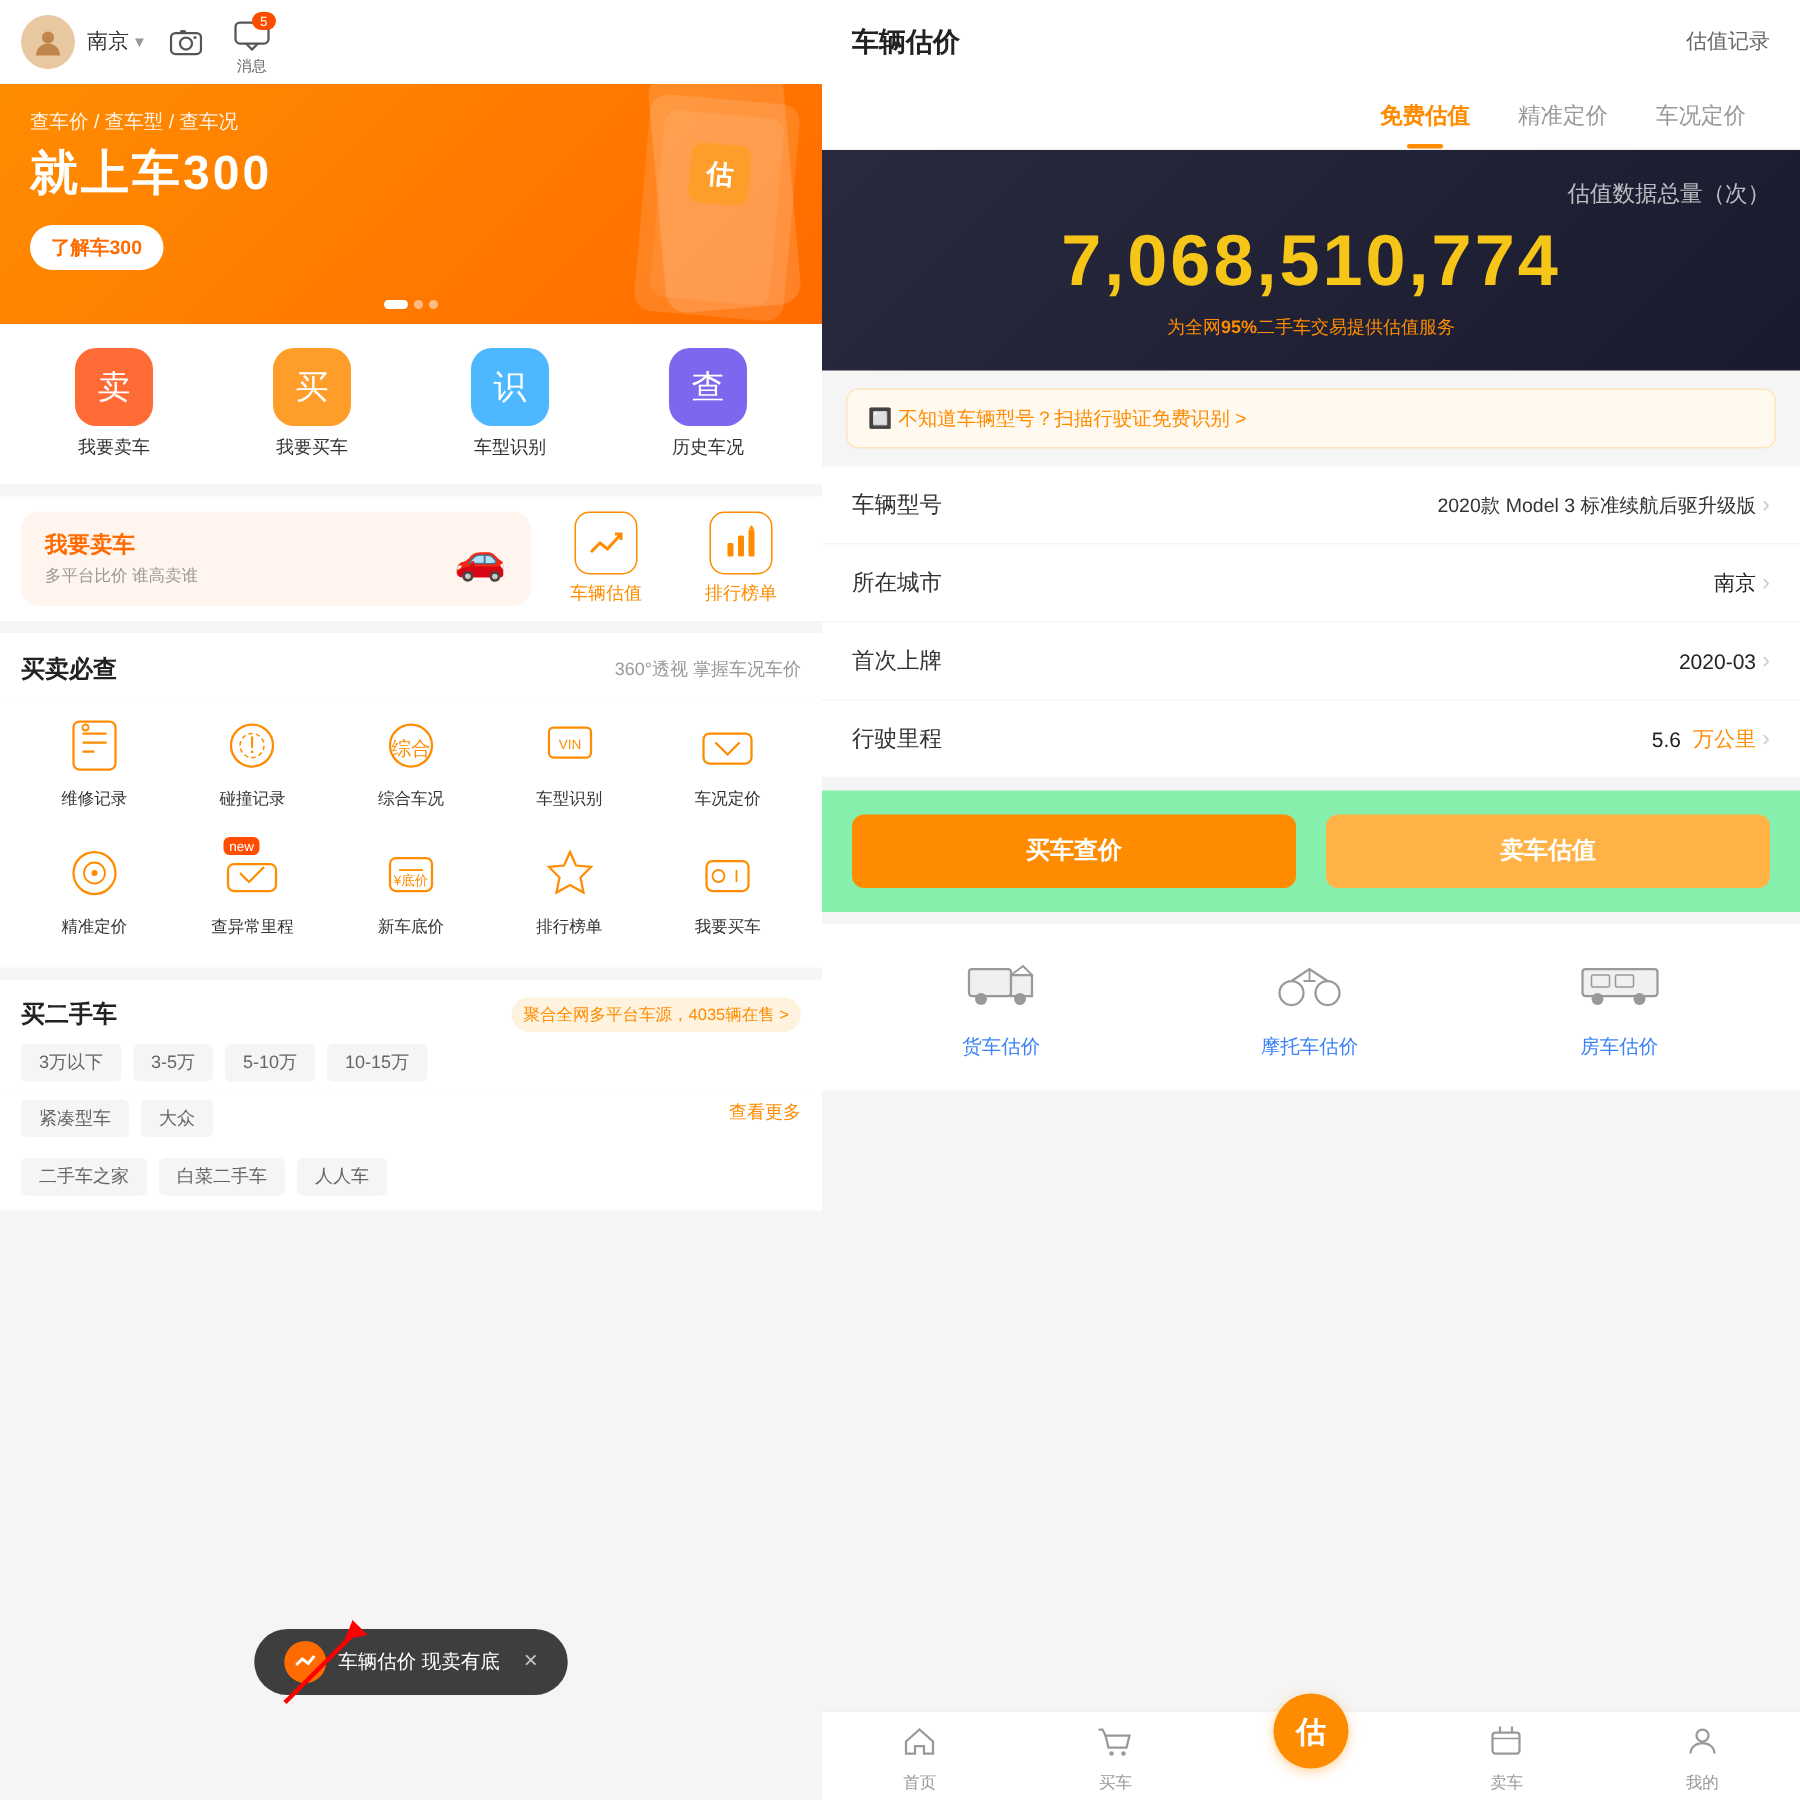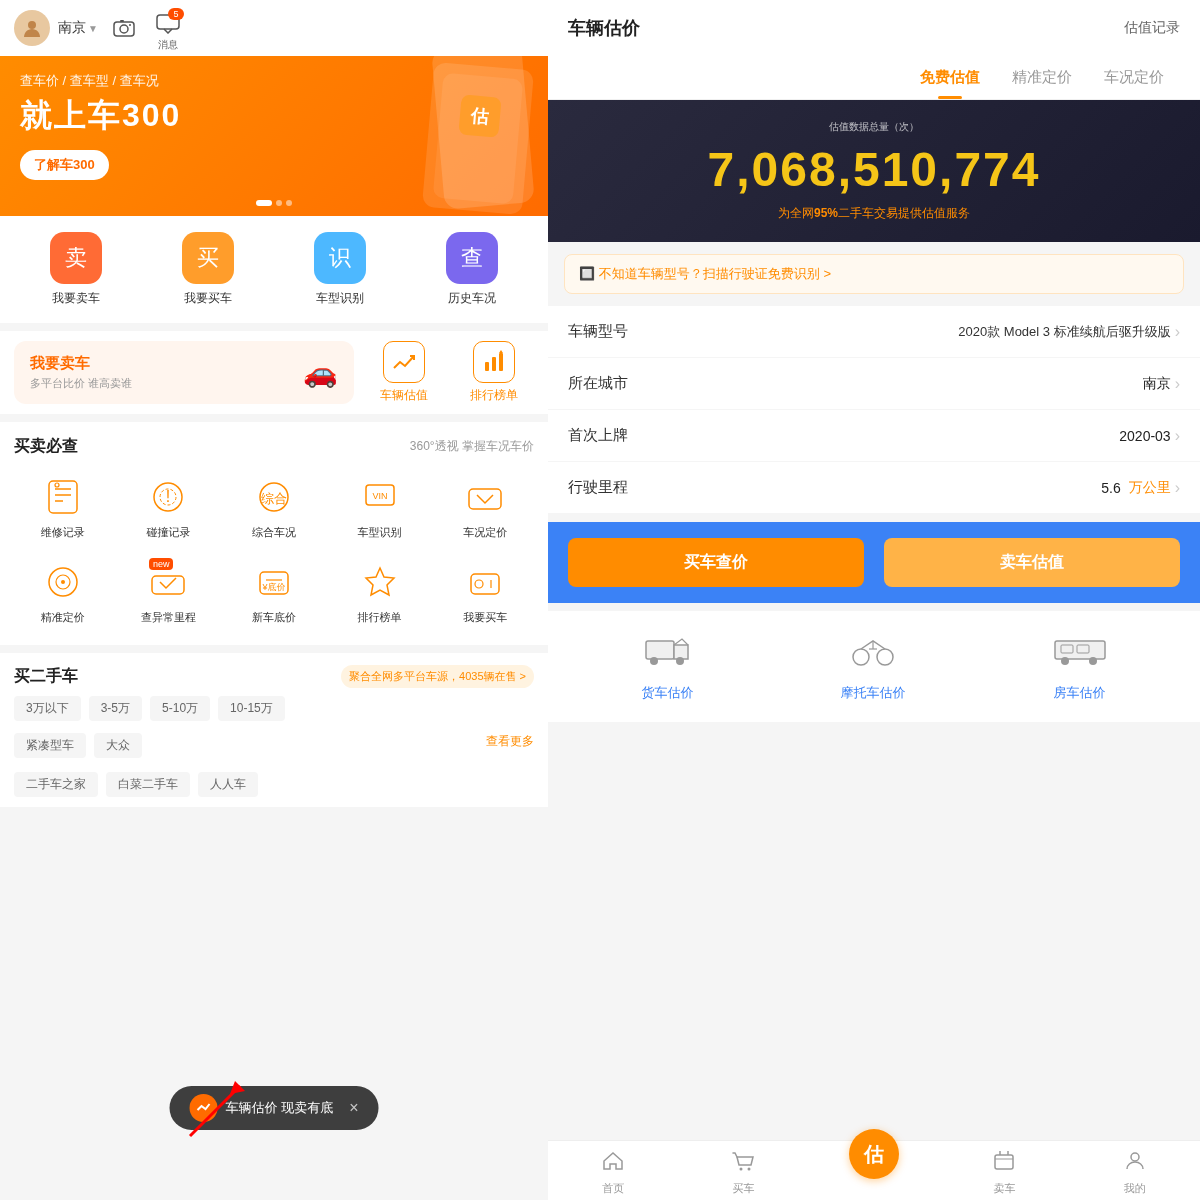--- a/index.html
+++ b/index.html
@@ -82,38 +82,38 @@
     .right-header { display: flex; justify-content: space-between; align-items: center; padding: 16px 20px; background: #fff; height: 56px; }
 
     
     .tabs { display: flex; background: #fff; border-bottom: 1px solid #f0f0f0; padding: 0 20px; justify-content: flex-end; }
     .tab { padding: 12px 16px; font-size: 15px; color: #999; cursor: pointer; position: relative; }
     .tab.active { color: #ff8c00; font-weight: bold; }
     .tab.active::after { content: ''; position: absolute; bottom: 0; left: 50%; transform: translateX(-50%); width: 24px; height: 3px; background: #ff8c00; border-radius: 2px; }
 
     
     .stats-banner { background: linear-gradient(135deg, #2a2a3e, #1a1a2e); padding: 20px; margin-top: 0; }
-    .stats-label { color: rgba(255,255,255,0.7); font-size: 10px; text-align: center; margin-bottom: 8px; }
+    .stats-label { color: rgba(255,255,255,0.7); font-size: 15px; text-align: right; margin-bottom: 8px; }
     .stats-number { color: #f5c518; font-size: 48px; font-weight: 900; text-align: center; letter-spacing: 2px; margin-bottom: 8px; }
     .stats-sub { color: rgba(255,255,255,0.7); font-size: 12px; text-align: center; }
     .stats-sub span { color: #ff8c00; }
 
     
     .scan-hint { background: #fff9f0; margin: 12px 16px; border-radius: 8px; padding: 10px 14px; display: flex; align-items: center; gap: 8px; border: 1px solid #ffe4c0; }
 
     
     .form-section { background: #fff; margin: 8px 0; }
     .form-field { display: flex; align-items: center; justify-content: space-between; padding: 16px 20px; border-bottom: 1px solid #f5f5f5; }
     .field-label { font-size: 15px; color: #333; font-weight: 500; }
     .field-value { display: flex; align-items: center; gap: 4px; font-size: 14px; color: #222; }
     .field-value .highlight { color: #ff8c00; }
     .field-arrow { color: #ccc; font-size: 16px; }
 
     
-    .action-buttons { display: flex; gap: 20px; padding: 16px 20px; background: #3b82f6; margin-top: 8px; }
+    .action-buttons { display: flex; gap: 20px; padding: 16px 20px; background: #86efac; margin-top: 8px; }
     .btn-query { flex: 1; background: #ff8c00; color: #fff; border: none; border-radius: 8px; padding: 14px; font-size: 16px; font-weight: bold; }
     .btn-sell { flex: 1; background: #ffb347; color: #fff; border: none; border-radius: 8px; padding: 14px; font-size: 16px; font-weight: bold; }
 
     
     .vehicle-types { display: flex; justify-content: space-around; padding: 20px 20px; background: #fff; margin-top: 8px; }
     .vtype-item { display: flex; flex-direction: column; align-items: center; gap: 8px; }
     .vtype-icon { font-size: 36px; }
     .vtype-label { font-size: 13px; color: #3b82f6; }
 
     

